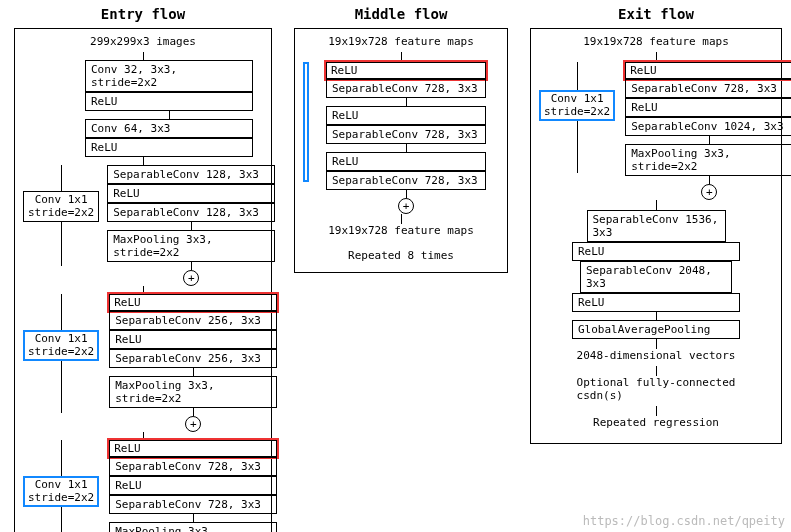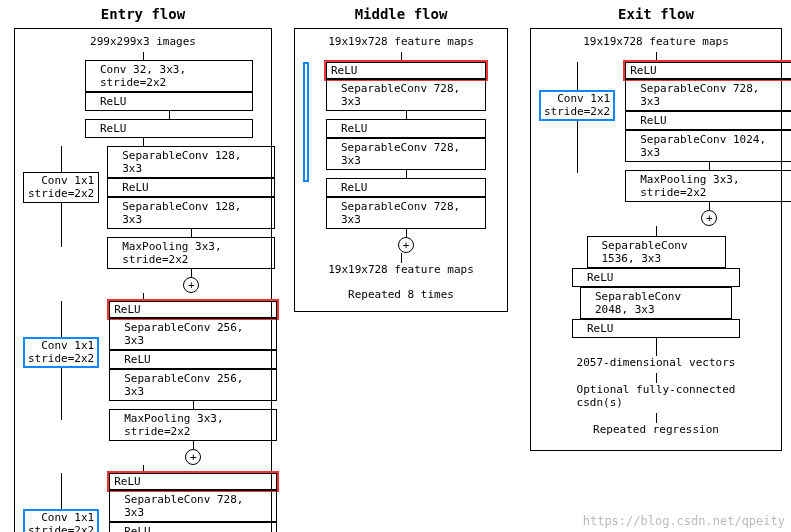--- a/index.html
+++ b/index.html
@@ -7,29 +7,29 @@
   .cols{display:flex;gap:22px;padding:6px 14px 0 14px;align-items:flex-start}
   .col{display:flex;flex-direction:column;align-items:center}
   .title{font-size:14px;font-weight:700;margin-bottom:6px}
   .frame{border:1px solid #000;padding:6px 8px 10px 8px;display:flex;flex-direction:column;align-items:center}
   .frame.narrow{width:240px}
   .frame.mid{width:196px}
   .frame.exit{width:234px}
   .lbl{margin-bottom:4px}
   .vline{width:1px;height:10px;background:#000}
   .vline.short{height:8px}
-  .block{border:1px solid #000;width:168px;padding:2px 14px;box-sizing:border-box;text-align:left}
+  .block{border:1px solid #000;width:168px;padding:2px 5px;box-sizing:border-box;text-align:left}
   .block.mid{width:160px}
   .block.exit{width:176px}
   .stack{display:flex;flex-direction:column;align-items:center}
   .redbox{border:2px solid #e33;margin:-2px 0}
   .redpad{padding:1px 4px}
   .branchwrap{position:relative;display:flex;align-items:flex-start;width:100%}
   .side{display:flex;flex-direction:column;align-items:center;margin-right:8px}
-  .side .sideblk{border:1px solid #000;padding:2px 4px;white-space:pre;text-align:right;line-height:1.15}
+  .side .sideblk{border:1px solid #000;padding:2px 4px;white-space:pre;text-align:center;line-height:1.15}
   .side.bluewrap .sideblk{border:2px solid #18f;padding:1px 3px}
   .side .svline{width:1px;height:12px;background:#000}
   .side .svline.long{height:74px}
   .main{display:flex;flex-direction:column;align-items:center;flex:1}
   .plus{width:14px;height:14px;border:1px solid #000;border-radius:50%;display:flex;align-items:center;justify-content:center;line-height:1;font-size:11px}
   .note{margin-top:8px;text-align:center}
   .footer{position:absolute;right:6px;bottom:4px;color:#bbb;font-size:12px}
   .indentMain{margin-left:52px}
 </style>
 </head>
@@ -41,20 +41,21 @@
 <div class="col">
   <div class="title">Entry flow</div>
   <div class="frame narrow">
     <div class="lbl">299x299x3 images</div>
     <div class="vline short"></div>
 
     <div class="indentMain stack">
       <div class="block">Conv 32, 3x3, stride=2x2</div>
       <div class="block">ReLU</div>
       <div class="vline short"></div>
+      <div class="block">Conv 64, 3x3</div>
       <div class="block">ReLU</div>
     </div>
 
     <div class="vline short"></div>
 
     <div class="branchwrap">
       <div class="side">
         <div class="svline" style="height:26px"></div>
         <div class="sideblk">Conv 1x1
 stride=2x2</div>
@@ -176,24 +177,25 @@
       </div>
     </div>
 
     <div class="vline"></div>
     <div class="stack">
       <div class="block" style="width:139px">SeparableConv 1536, 3x3</div>
       <div class="block" style="width:168px">ReLU</div>
       <div class="block" style="width:152px">SeparableConv 2048, 3x3</div>
       <div class="block" style="width:168px">ReLU</div>
       <div class="vline short"></div>
-    </div>
-
-    <div class="vline"></div>
-    <div class="lbl">2057-dimensional vectors</div>
+      <div class="block" style="width:168px">GlobalAveragePooling</div>
+    </div>
+
+    <div class="vline"></div>
+    <div class="lbl">2048-dimensional vectors</div>
     <div class="vline"></div>
     <div class="lbl" style="white-space:pre-line">Optional fully-connected
 csdn(s)</div>
     <div class="vline"></div>
     <div class="lbl">Repeated regression</div>
   </div>
 </div>
 
 </div>
 <div class="footer">https://blog.csdn.net/qpeity</div>

